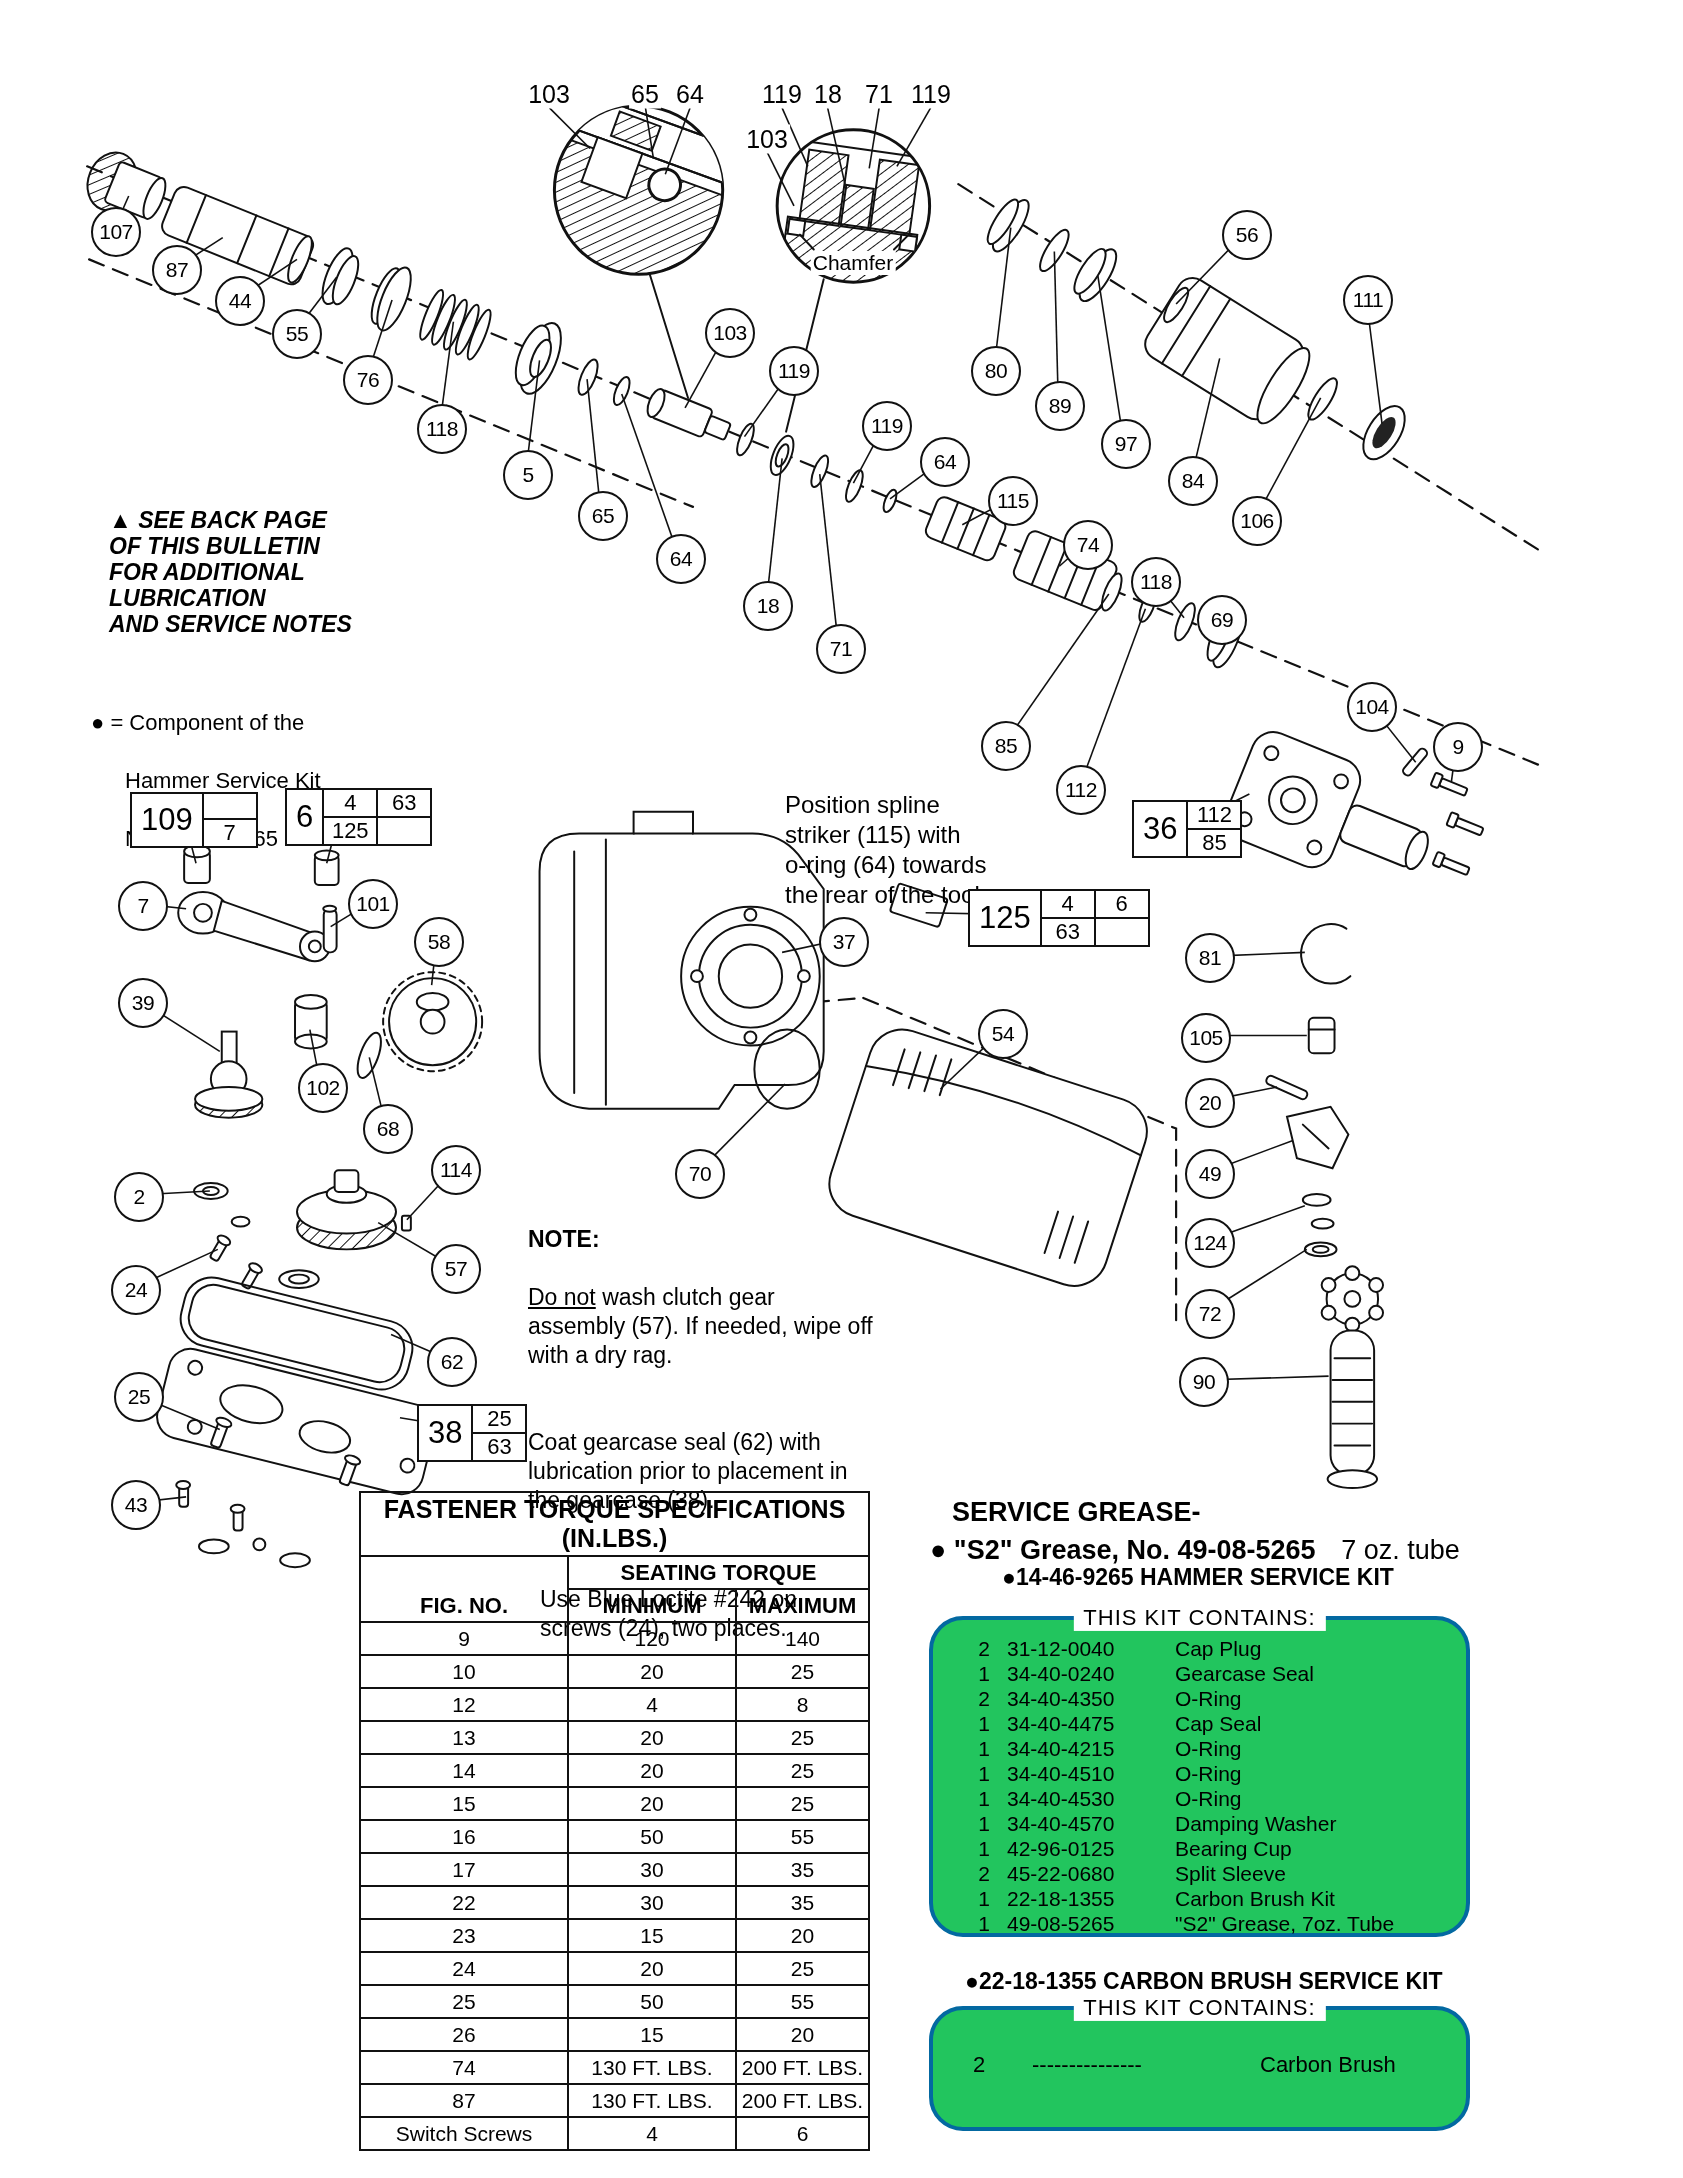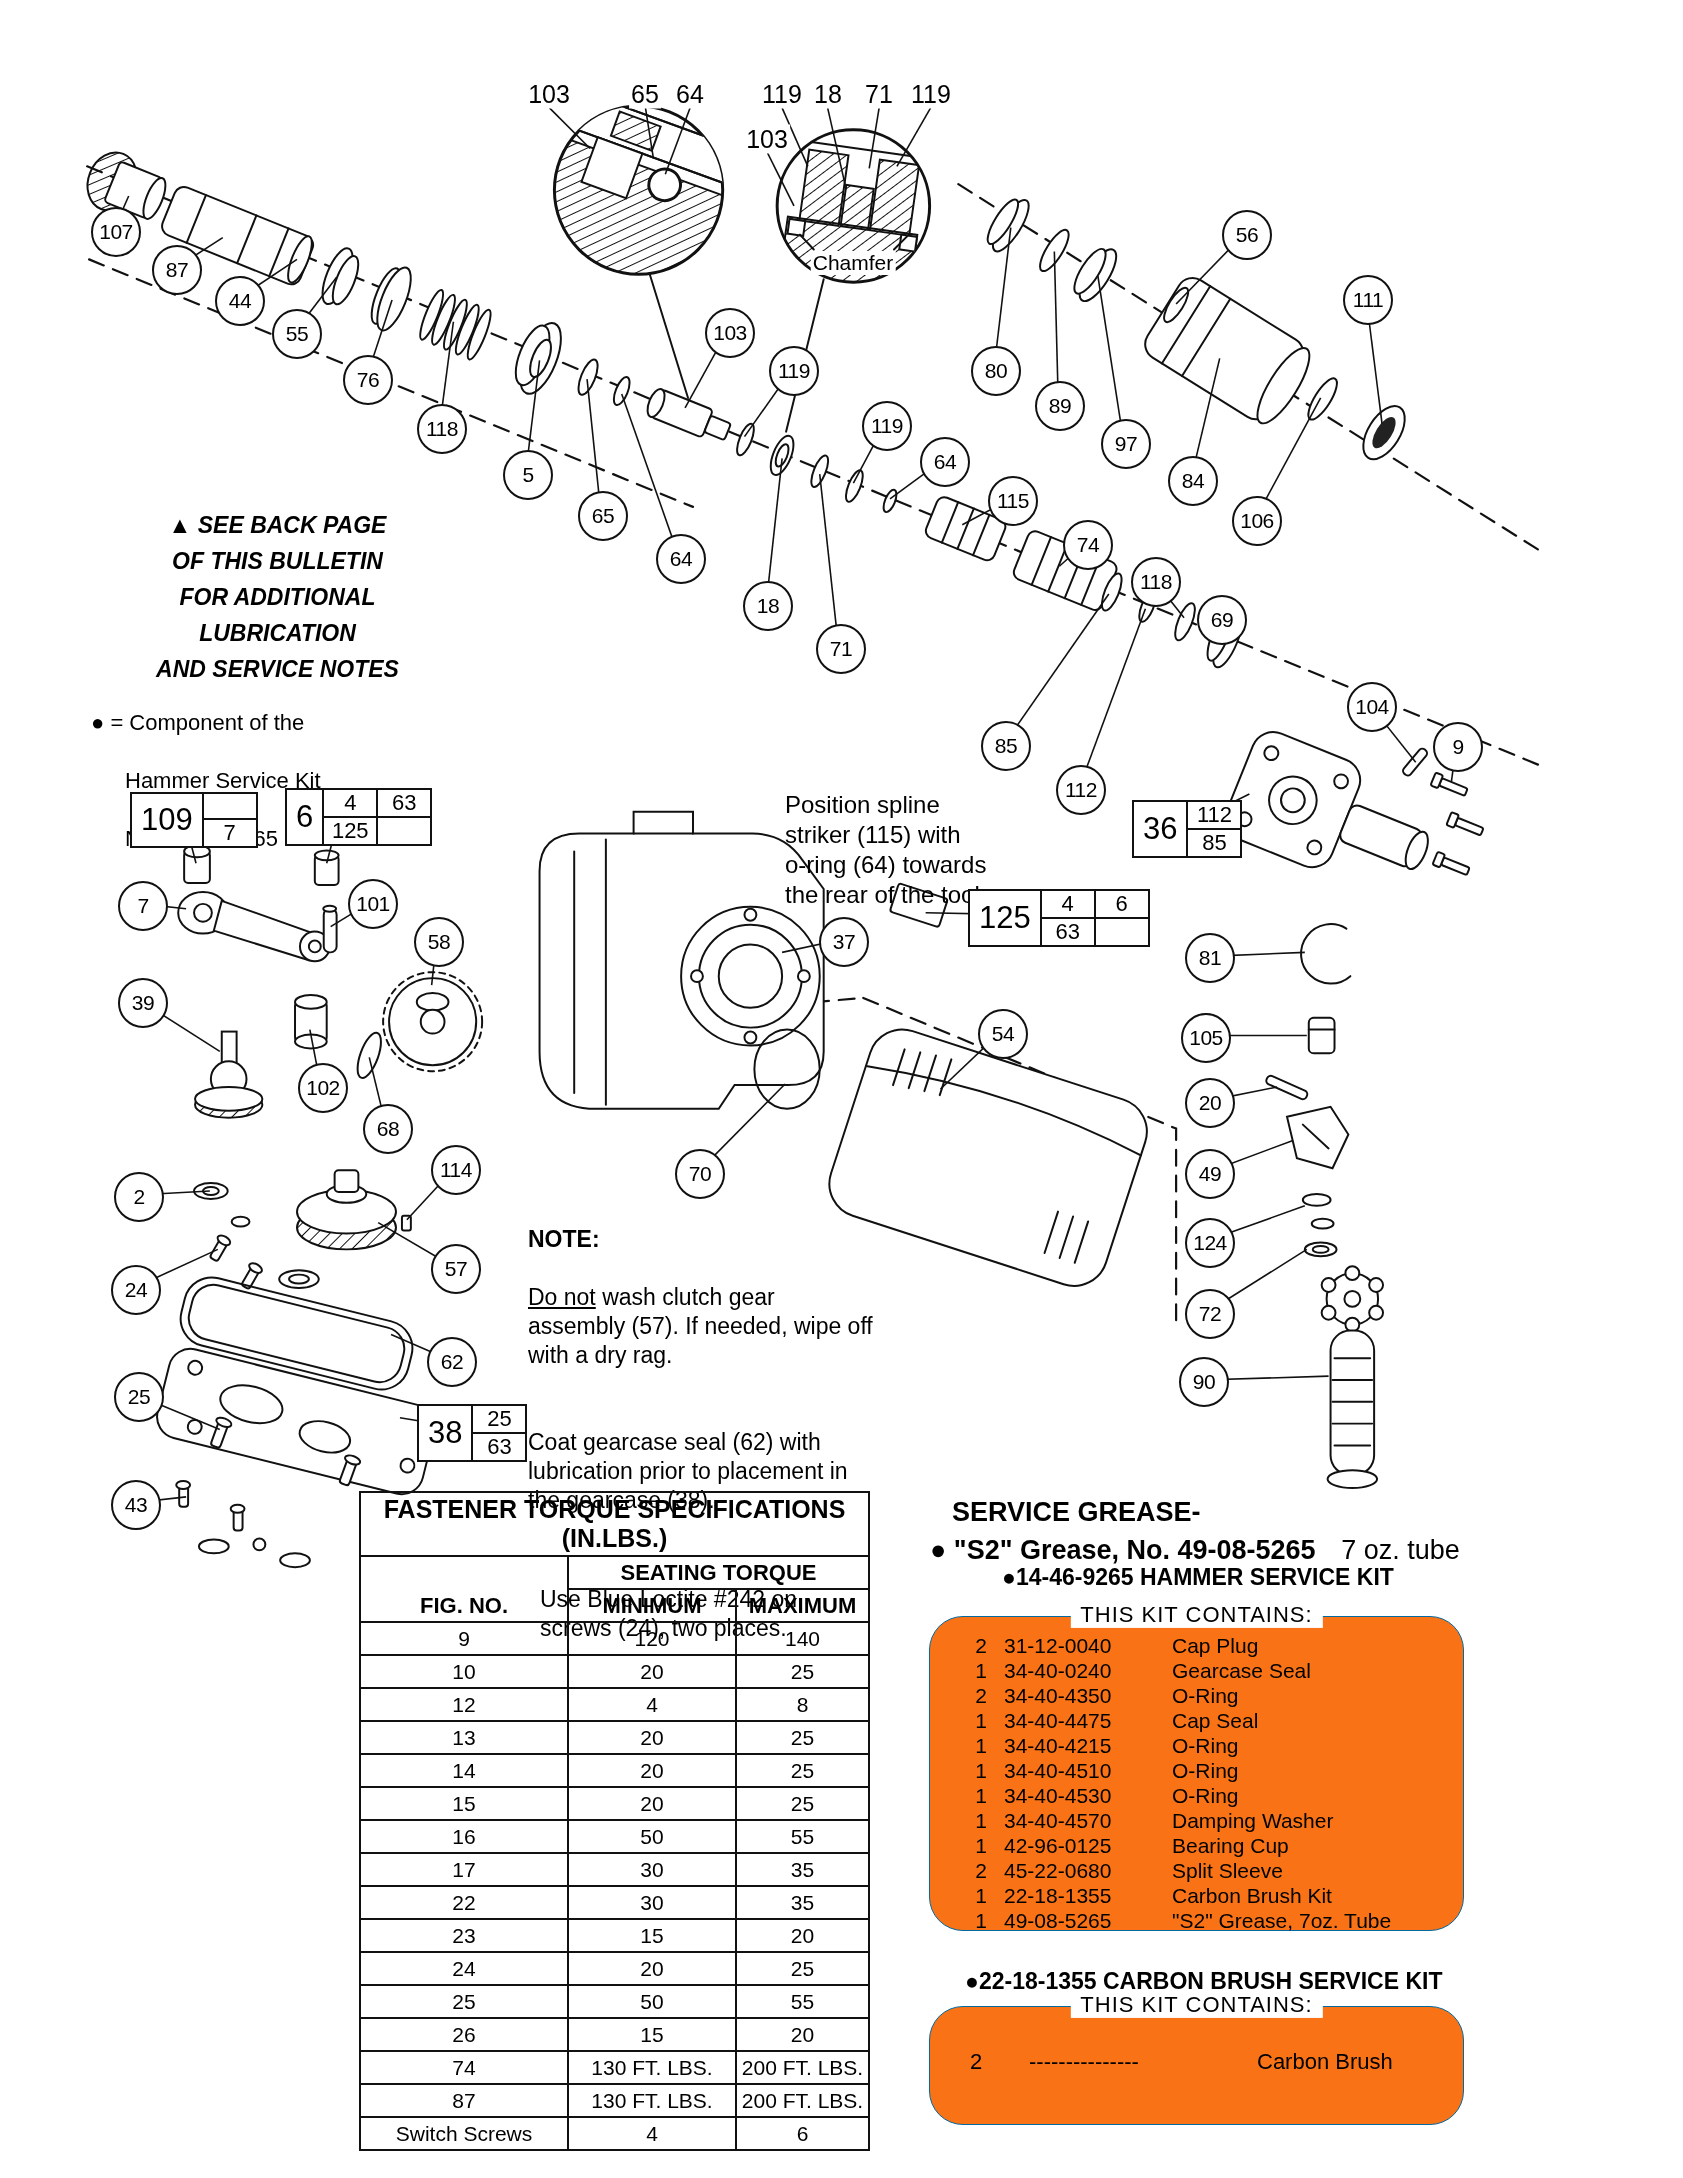--- a/index.html
+++ b/index.html
@@ -38,21 +38,21 @@
                 border-collapse:collapse;font-size:21px}
   #torque-table td{border:2.5px solid #111;text-align:center;padding:2px 4px;height:27px}
   #torque-table .tt-title{font-weight:bold;font-size:25px;height:30px}
   #torque-table .tt-h{font-weight:bold;font-size:22px}
   #torque-table .fig-col{width:198px}
   #torque-table .min-col{width:158px}
 
   .grease{position:absolute;z-index:3;left:952px;top:1497px;font-size:27px}
   .grease .g2{margin-top:7px;margin-left:-22px}
   .kit-title{position:absolute;z-index:3;font-size:23px;font-weight:bold;white-space:nowrap}
-  .kitbox{position:absolute;z-index:3;border:1px solid #0369a1;border-radius:34px;background:#f97316}
+  .kitbox{position:absolute;z-index:3;border:4px solid #0369a1;border-radius:34px;background:#22c55e}
   .kitbox .contains{position:absolute;left:50%;top:0;transform:translate(-50%,-58%);
         background:#fff;padding:0 10px;font-size:22px;letter-spacing:1px;white-space:nowrap}
   .kitrows{padding:16px 0 0 28px}
   .kitrow{display:grid;grid-template-columns:46px 168px 1fr;font-size:21px;height:25px;align-items:center}
   .kitrow .kq{text-align:center}
   .brushrow{display:grid;grid-template-columns:59px 228px 1fr;font-size:22px;align-items:center;padding:42px 0 0 40px}
 </style>
 </head>
 <body>
 
@@ -421,21 +421,21 @@
       <line x1="186" y1="826" x2="198" y2="872"></line>
       <line x1="343" y1="822" x2="330" y2="872"></line>
       <line x1="1033" y1="924" x2="935" y2="922"></line>
       <line x1="1198" y1="834" x2="1262" y2="802"></line>
       <line x1="476" y1="1444" x2="404" y2="1432"></line>
     </svg>
 
 
   <div class="dlabel" style="left:853px;top:263px;font-size:21px">Chamfer</div>
 
-  <div class="txt italicb" style="left:109px;top:507px;width:337px;font-size:23px;line-height:36px;text-align:center">▲ SEE BACK PAGE
+  <div class="txt italicb" style="left:109px;top:507px;width:337px;font-size:23px;line-height:26px;text-align:left">▲ SEE BACK PAGE
 OF THIS BULLETIN
 FOR ADDITIONAL
 LUBRICATION
 AND SERVICE NOTES</div>
 
   <div class="txt" style="left:91px;top:679px;font-size:22px;line-height:29px">
     <div>● = Component of the</div>
     <div style="padding-left:34px">Hammer Service Kit</div>
     <div style="padding-left:34px">No. 14-46-9265</div>
   </div>

